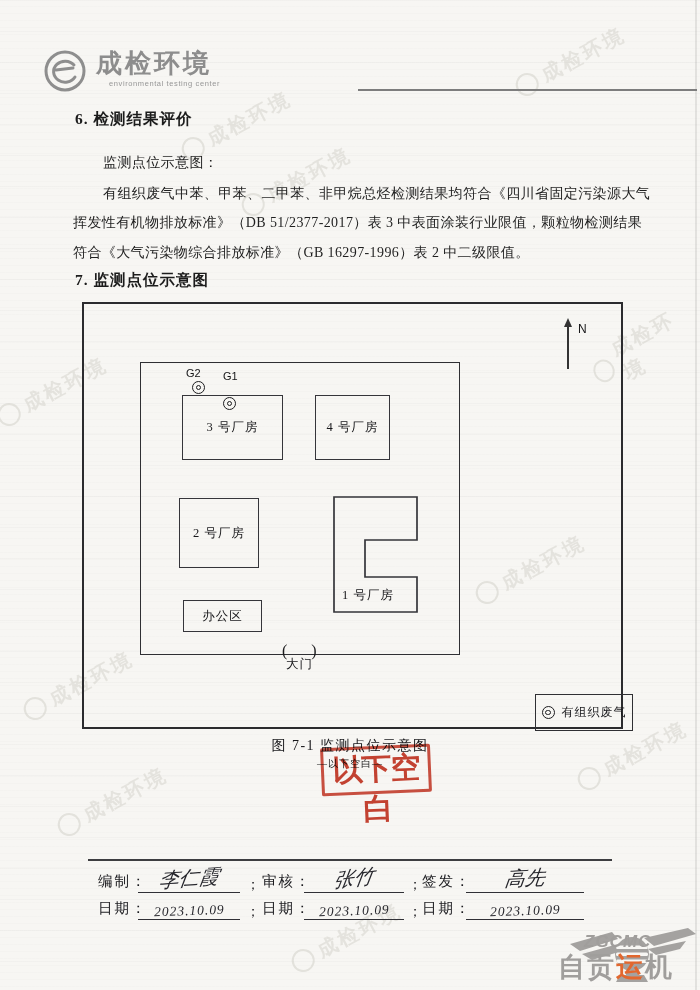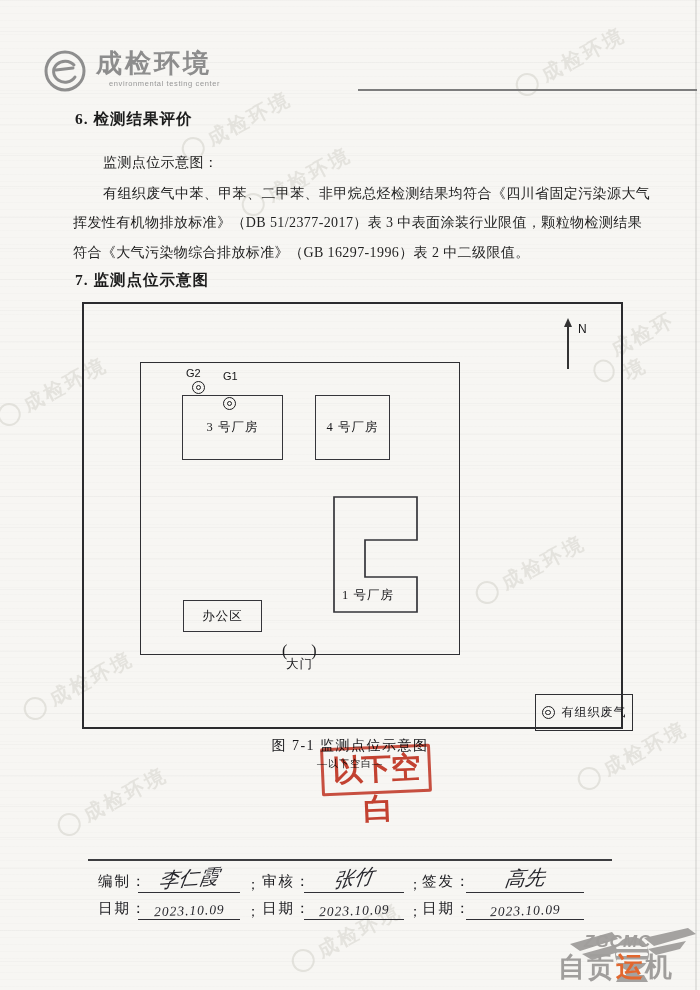--- a/index.html
+++ b/index.html
@@ -143,20 +143,23 @@
     <div class="abs gpt-label" style="left:102px;top:63px;">G2</div>
     <div class="abs ring2" style="left:108px;top:77px;"></div>
     <div class="abs gpt-label" style="left:139px;top:66px;">G1</div>
     <div class="abs ring2" style="left:139px;top:80px;"></div>
 
     <div class="abs rect" style="left:98px;top:91px;width:101px;height:65px;">
       <span class="blg-label">3 号厂房</span>
     </div>
     <div class="abs rect" style="left:231px;top:91px;width:75px;height:65px;">
       <span class="blg-label">4 号厂房</span>
+    </div>
+    <div class="abs rect" style="left:95px;top:194px;width:80px;height:70px;">
+      <span class="blg-label">2 号厂房</span>
     </div>
     <div class="abs rect" style="left:99px;top:296px;width:79px;height:32px;">
       <span class="blg-label">办公区</span>
     </div>
 
     <div class="abs" style="left:248px;top:191px;width:90px;height:120px;">
       <svg width="90" height="120" viewBox="0 0 90 120">
         <path d="M2 2 L85 2 L85 45 L33 45 L33 82 L85 82 L85 117 L2 117 Z" fill="none" stroke="#35353a" stroke-width="1.7"></path>
       </svg>
       <div class="abs blg-label" style="left:0px;top:92px;width:72px;text-align:center;">1 号厂房</div>

